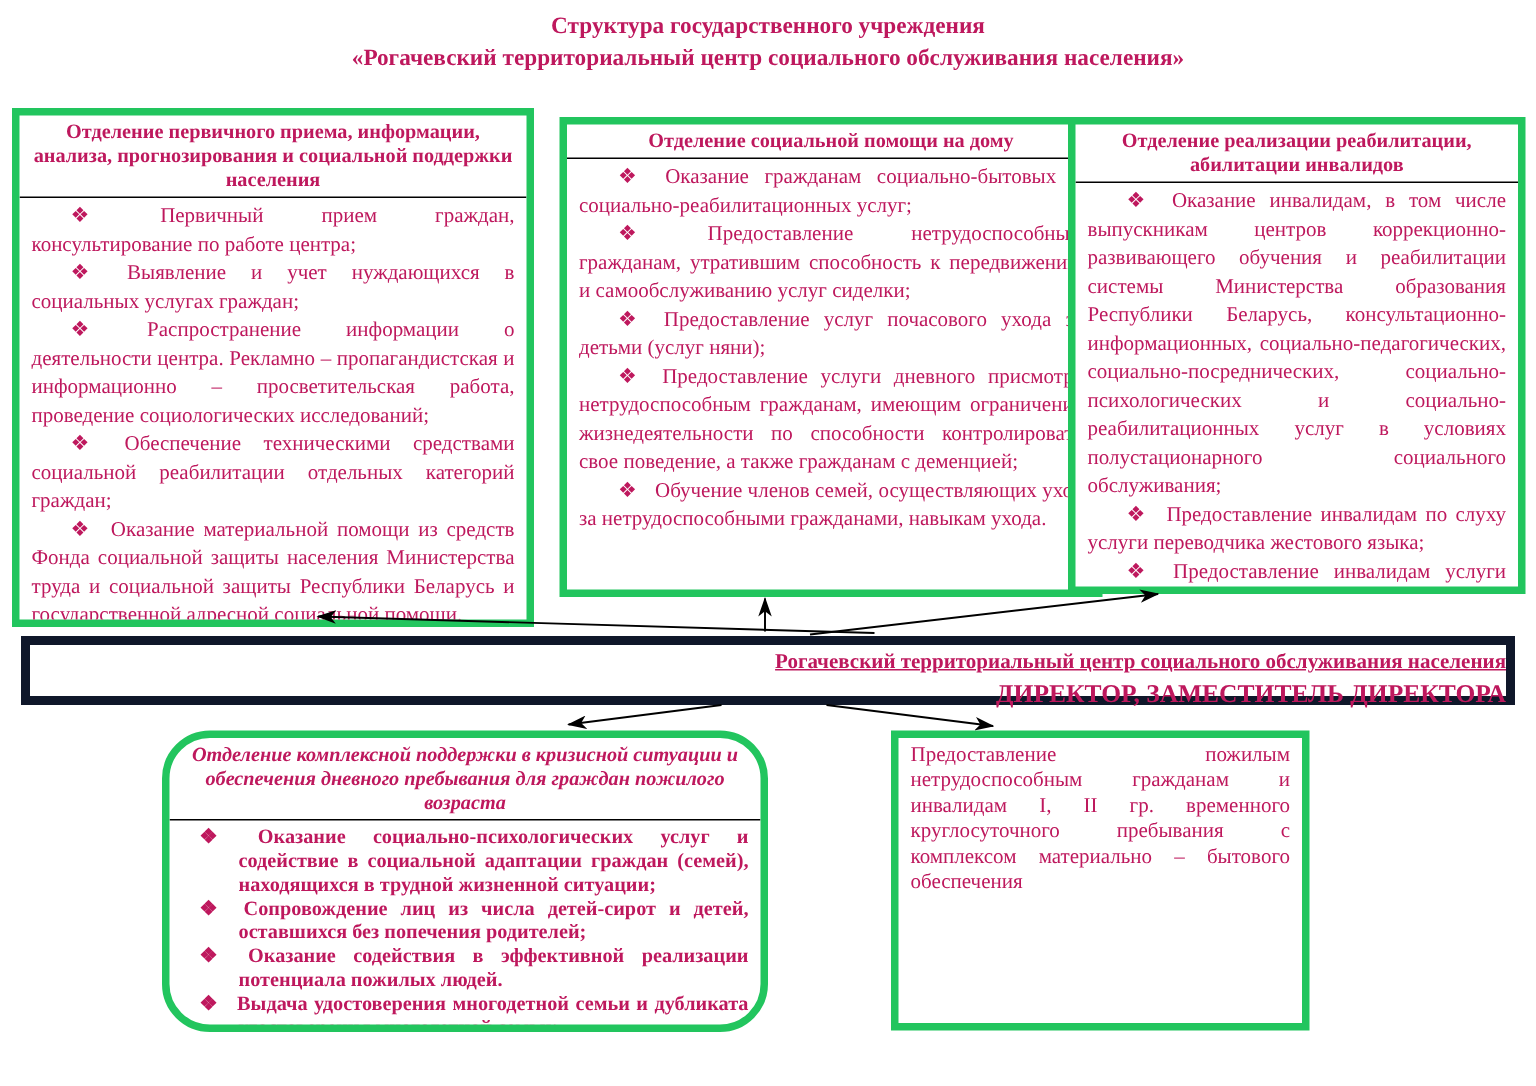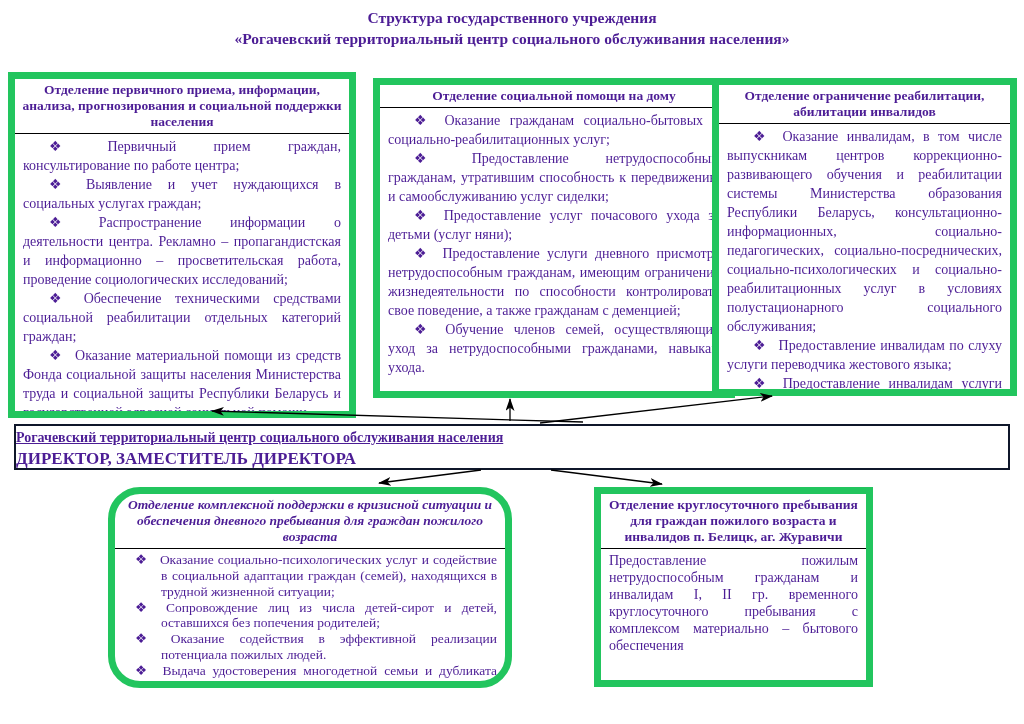--- a/index.html
+++ b/index.html
@@ -1,45 +1,45 @@
 <!DOCTYPE html>
 <html><head>
 <meta charset="utf-8">
 <style>
   html,body{margin:0;padding:0;background:#ffffff;}
   .canvas{
     position:relative;width:1024px;height:724px;background:#ffffff;
-    font-family:"Liberation Serif","DejaVu Serif",serif;color:#4c1d95;
+    font-family:"Liberation Serif","DejaVu Serif",serif;color:#be185d;
     overflow:hidden;
   }
   .title{
     position:absolute;top:8px;left:0;width:1024px;text-align:center;
     font-weight:bold;font-size:15.5px;line-height:1.35;
   }
   .box{
-    position:absolute;border:7px solid #22c55e;background:#fff;
+    position:absolute;border:5px solid #22c55e;background:#fff;
     box-sizing:border-box;overflow:hidden;
   }
   .box-header{
     border-bottom:1px solid #000;font-weight:bold;text-align:center;
     font-size:13.5px;line-height:1.18;padding:3px 6px;
   }
   .box-header.italic{font-style:italic;}
   .box-body{
     font-size:14px;line-height:1.36;text-align:justify;
     padding:3px 8px 4px 8px;
   }
   .item{margin:0;text-indent:26px;}
   .item .bullet{margin-right:12px;}
   .hang{margin:0;padding-left:38px;text-indent:-26px;text-align:justify;}
   .hang .bullet{margin-right:12px;}
-  .tight{line-height:1.18;font-size:13.5px;}
+  .tight{line-height:1.18;font-size:13.5px;font-weight:bold;}
   .director{
     position:absolute;left:14px;top:424px;width:996px;height:46px;
-    border:2px solid #0f172a;box-sizing:border-box;text-align:left;
+    border:6px solid #0f172a;box-sizing:border-box;text-align:right;
     padding-top:3px;background:#fff;
   }
   .dir-line1{font-weight:bold;text-decoration:underline;font-size:14px;line-height:1.35;}
   .dir-line2{font-weight:bold;font-size:17px;line-height:1.3;}
   .arrows{position:absolute;left:0;top:0;pointer-events:none;}
   .arrows line{stroke:#000;stroke-width:1.3;}
 </style>
 </head>
 <body>
 
@@ -66,21 +66,21 @@
     <div class="box-body">
       <p class="item"><span class="bullet">❖</span><span>Оказание гражданам социально-бытовых и социально-реабилитационных услуг;</span></p>
       <p class="item"><span class="bullet">❖</span><span>Предоставление нетрудоспособным гражданам, утратившим способность к передвижению и самообслуживанию услуг сиделки;</span></p>
       <p class="item"><span class="bullet">❖</span><span>Предоставление услуг почасового ухода за детьми (услуг няни);</span></p>
       <p class="item"><span class="bullet">❖</span><span>Предоставление услуги дневного присмотра нетрудоспособным гражданам, имеющим ограничение жизнедеятельности по способности контролировать свое поведение, а также гражданам с деменцией;</span></p>
       <p class="item"><span class="bullet">❖</span><span>Обучение членов семей, осуществляющих уход за нетрудоспособными гражданами, навыкам ухода.</span></p>
     </div>
   </div>
 
   <div class="box" style="left:712px;top:78px;width:305px;height:318px;">
-    <div class="box-header">Отделение ограничение реабилитации, абилитации инвалидов</div>
+    <div class="box-header">Отделение реализации реабилитации, абилитации инвалидов</div>
     <div class="box-body">
       <p class="item"><span class="bullet">❖</span><span>Оказание инвалидам, в том числе выпускникам центров коррекционно-развивающего обучения и реабилитации системы Министерства образования Республики Беларусь, консультационно-информационных, социально-педагогических, социально-посреднических, социально-психологических и социально-реабилитационных услуг в условиях полустационарного социального обслуживания;</span></p>
       <p class="item"><span class="bullet">❖</span><span>Предоставление инвалидам по слуху услуги переводчика жестового языка;</span></p>
       <p class="item"><span class="bullet">❖</span><span>Предоставление инвалидам услуги персонального ассистента.</span></p>
     </div>
   </div>
 
   <div class="director">
     <div class="dir-line1">Рогачевский территориальный центр социального обслуживания населения</div>
     <div class="dir-line2">ДИРЕКТОР, ЗАМЕСТИТЕЛЬ ДИРЕКТОРА</div>
@@ -90,21 +90,20 @@
     <div class="box-header italic">Отделение комплексной поддержки в кризисной ситуации и обеспечения дневного пребывания для граждан пожилого возраста</div>
     <div class="box-body tight">
       <p class="hang"><span class="bullet">❖</span><span>Оказание социально-психологических услуг и содействие в социальной адаптации граждан (семей), находящихся в трудной жизненной ситуации;</span></p>
       <p class="hang"><span class="bullet">❖</span><span>Сопровождение лиц из числа детей-сирот и детей, оставшихся без попечения родителей;</span></p>
       <p class="hang"><span class="bullet">❖</span><span>Оказание содействия в эффективной реализации потенциала пожилых людей.</span></p>
       <p class="hang"><span class="bullet">❖</span><span>Выдача удостоверения многодетной семьи и дубликата удостоверения многодетной семьи;</span></p>
     </div>
   </div>
 
   <div class="box" style="left:594px;top:487px;width:279px;height:200px;">
-    <div class="box-header">Отделение круглосуточного пребывания для граждан пожилого возраста и инвалидов п. Белицк, аг. Журавичи</div>
     <div class="box-body" style="line-height:1.22;">Предоставление пожилым нетрудоспособным гражданам и инвалидам I, II гр. временного круглосуточного пребывания с комплексом материально – бытового обеспечения</div>
   </div>
 
   <svg class="arrows" width="1024" height="724">
     <defs>
       <marker id="ah" markerWidth="13" markerHeight="9" refX="12" refY="4.5" orient="auto" markerUnits="userSpaceOnUse">
         <path d="M0,0 L13,4.5 L0,9 L3.5,4.5 Z" fill="#000"></path>
       </marker>
     </defs>
     <line x1="583" y1="422" x2="212" y2="411" marker-end="url(#ah)"></line>

